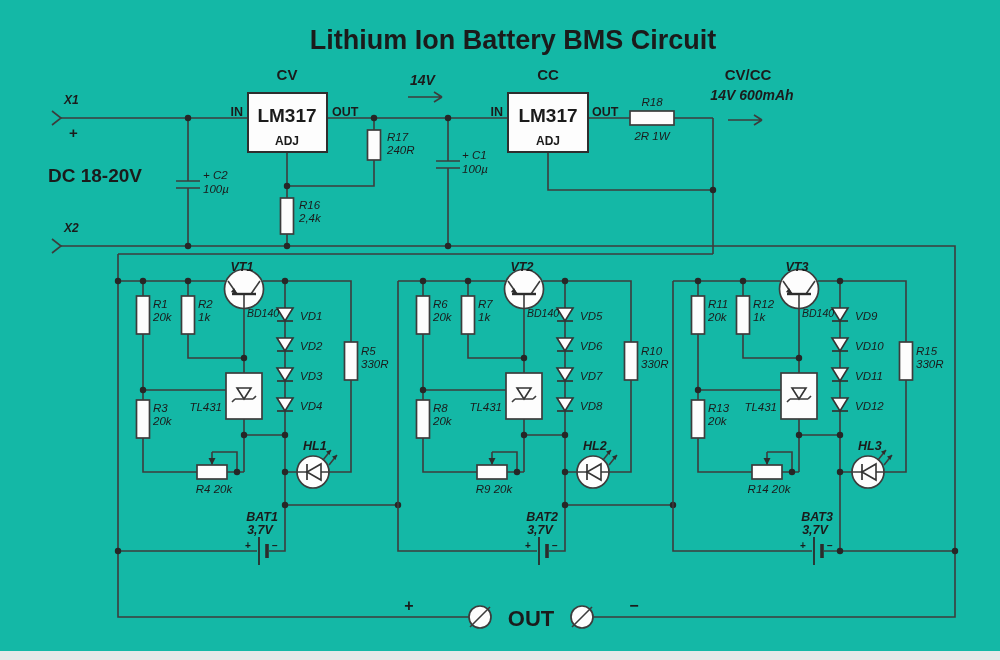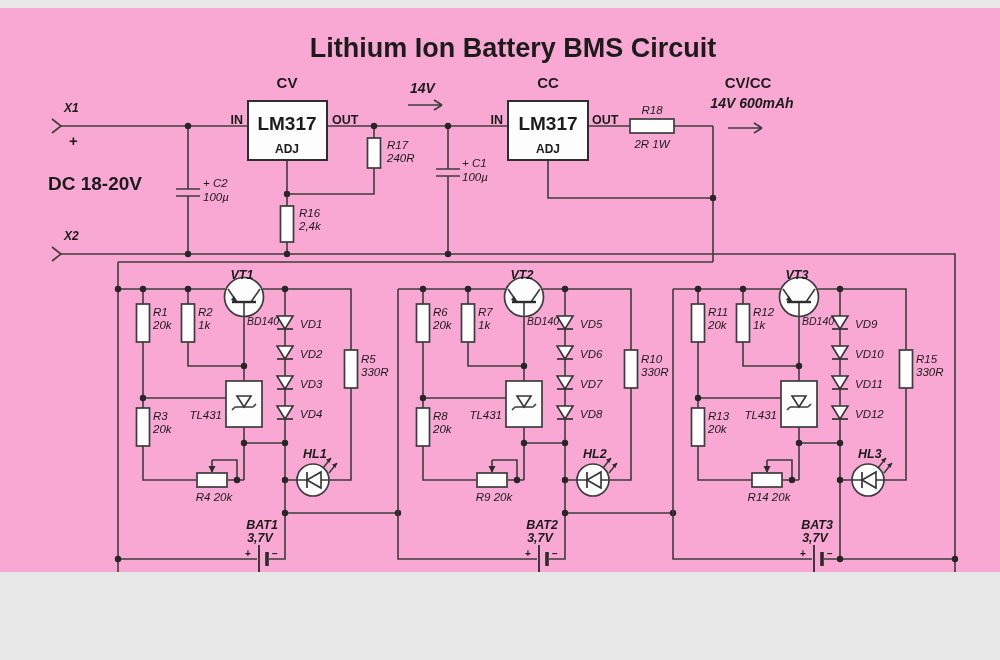--- a/index.html
+++ b/index.html
@@ -1,16 +1,16 @@
 <!DOCTYPE html>
 <html><head>
 <meta charset="utf-8">
 <style>
   html,body{margin:0;padding:0;background:#e8e8e8;}
-  .stage{width:1000px;height:564px;margin:8px auto;background:#f9a8d4;position:relative;
+  .stage{width:1000px;height:651px;margin:0 auto;background:#14b8a6;position:relative;
          font-family:"Liberation Sans",sans-serif;overflow:hidden;}
   svg{position:absolute;left:0;top:0;}
   .wire{stroke:#3c3c3c;stroke-width:1.6;fill:none;stroke-linecap:butt;}
   .comp{stroke:#3c3c3c;stroke-width:1.7;fill:#fdfdfd;}
   .chipbox{stroke:#2e2e2e;stroke-width:2;fill:#fdfdfd;}
   .dot{fill:#262626;stroke:none;}
   .sym{stroke:#333;stroke-width:1.6;fill:#fdfdfd;}
   .symf{fill:#2c2c2c;stroke:none;}
   text{fill:#1b1b1b;}
   .title{font-size:27px;font-weight:800;}

